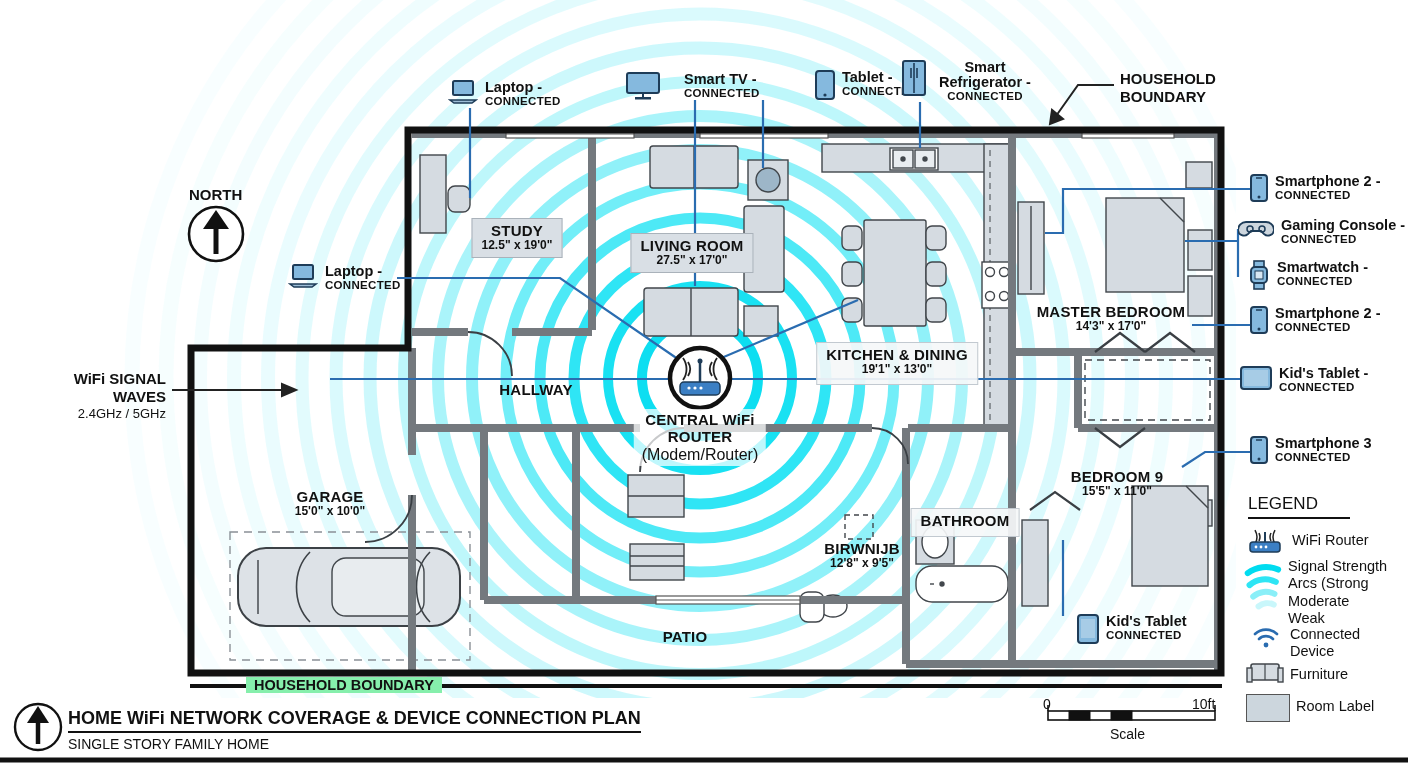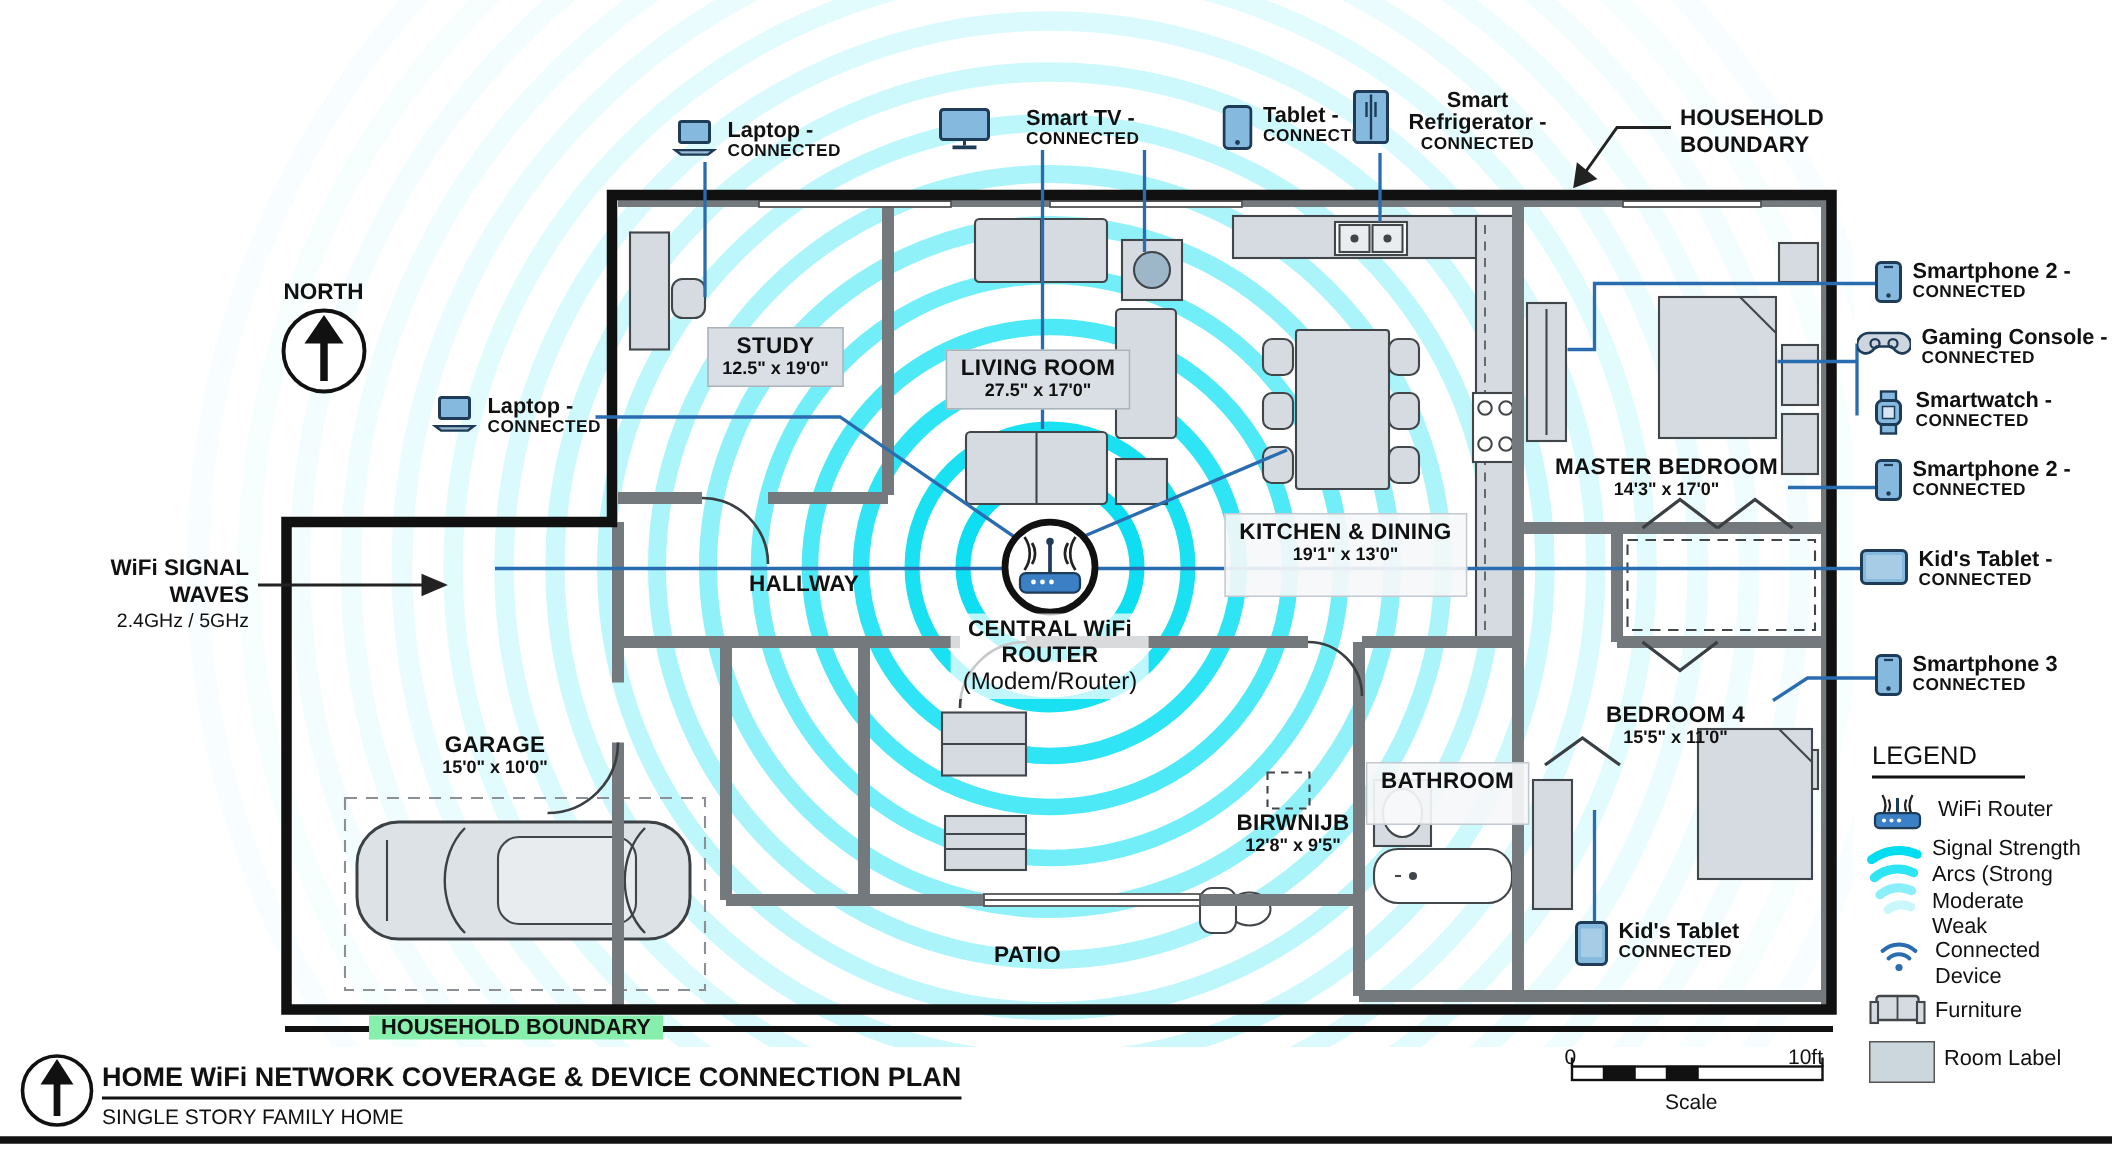--- a/index.html
+++ b/index.html
@@ -13,21 +13,21 @@
   .c-text{line-height:1.05;}
   .c-name{font-size:14.5px;font-weight:700;white-space:nowrap;}
   .c-status{font-size:11.5px;font-weight:700;letter-spacing:.3px;}
   .c-center{text-align:center;}
   .c-center .c-name{white-space:normal;}
   
   .room{transform:translateX(-50%);text-align:center;line-height:1.15;}
   .room .r-name{font-size:15px;font-weight:700;letter-spacing:.2px;white-space:nowrap;}
   .room .r-dims{font-size:12px;font-weight:600;white-space:nowrap;}
   .boxed{background:#d9dfe5;border:1px solid #aab2ba;padding:3px 9px 4px;}
-  .boxed-light{background:rgba(245,247,249,.92);border:1px solid #c2c9d0;padding:3px 9px 20px;}
+  .boxed-light{background:rgba(245,247,249,.92);border:1px solid #c2c9d0;padding:3px 9px 7px;}
   .halo{background:rgba(255,255,255,.72);padding:2px 8px;}
   .big-label{font-size:15px;font-weight:700;line-height:1.2;white-space:nowrap;}
   .sub{font-size:13px;font-weight:400;}
   
   .legend-title{font-size:17px;font-weight:400;border-bottom:2.5px solid #111;
                 padding-bottom:3px;width:102px;}
   .legend-label{font-size:14.5px;line-height:1.2;color:#111;}
   
   .sheet-title{font-size:18px;font-weight:700;border-bottom:2.5px solid #111;
                padding-bottom:2px;white-space:nowrap;}
@@ -372,21 +372,21 @@
     <rect x="1" y="1" width="16" height="26" rx="3" fill="#85b9de" stroke="#1e3c58" stroke-width="2"></rect>
     <line x1="6" y1="4" x2="12" y2="4" stroke="#1e3c58" stroke-width="1.5"></line>
     <circle cx="9" cy="23" r="1.5" fill="#1e3c58"></circle>
   </svg>
   <div class="c-text">
         <div class="c-name">Smartphone 3</div>
     <div class="c-status">CONNECTED</div>
       </div>
 </div>
 
-<div class="abs callout" style="left:1050px;top:614px;">
+<div class="abs callout" style="left:1077px;top:614px;">
   <svg width="22" height="30" viewBox="0 0 22 30">
     <rect x="1" y="1" width="20" height="28" rx="3" fill="#85b9de" stroke="#1e3c58" stroke-width="2"></rect>
     <rect x="4" y="5" width="14" height="19" fill="#a7cce6"></rect>
   </svg>
   <div class="c-text">
         <div class="c-name">Kid's Tablet</div>
     <div class="c-status">CONNECTED</div>
       </div>
 </div>
 
@@ -400,21 +400,21 @@
 </div>
 <div class="abs room boxed-light" style="left:897px;top:342px;">
   <div class="r-name">KITCHEN &amp; DINING</div>
   <div class="r-dims">19'1" x 13'0"</div>
 </div>
 <div class="abs room" style="left:1111px;top:303px;">
   <div class="r-name">MASTER BEDROOM</div>
   <div class="r-dims">14'3" x 17'0"</div>
 </div>
 <div class="abs room" style="left:1117px;top:468px;">
-  <div class="r-name">BEDROOM 4</div>
+  <div class="r-name">BEDROOM 9</div>
   <div class="r-dims">15'5" x 11'0"</div>
 </div>
 <div class="abs room" style="left:862px;top:540px;">
   <div class="r-name">BIRWNIJB</div>
   <div class="r-dims">12'8" x 9'5"</div>
 </div>
 <div class="abs room" style="left:330px;top:488px;">
   <div class="r-name">GARAGE</div>
   <div class="r-dims">15'0" x 10'0"</div>
 </div>

